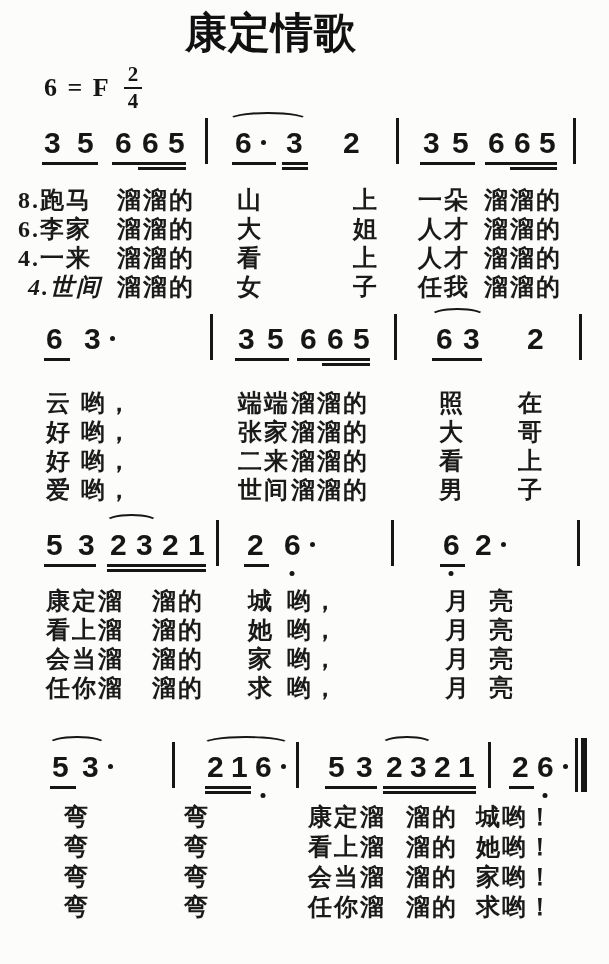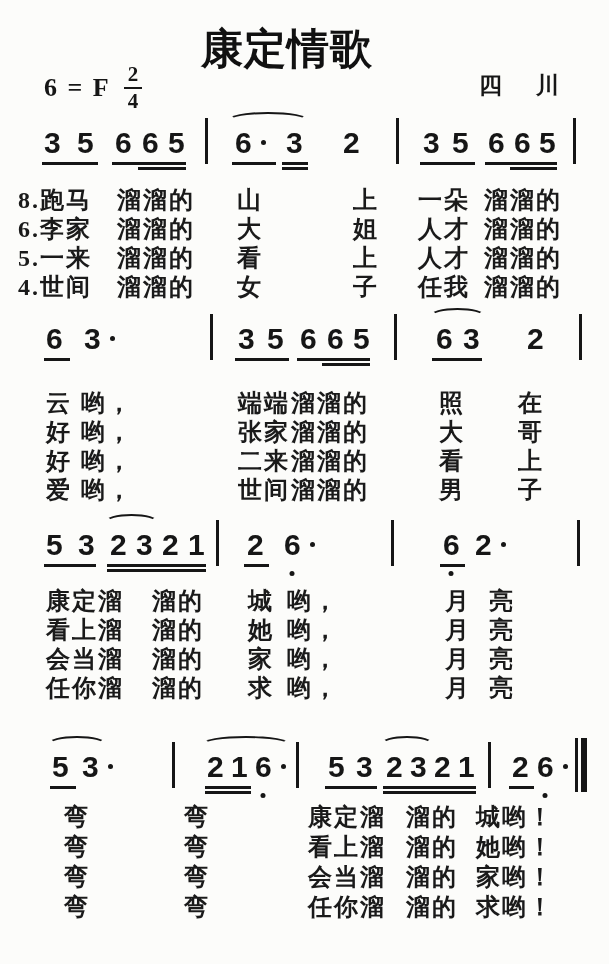--- a/index.html
+++ b/index.html
@@ -1,19 +1,19 @@
 <!DOCTYPE html>
 <html><head>
 <meta charset="utf-8">
 <style>
   html,body{margin:0;padding:0;}
   body{width:609px;height:964px;background:#fcfcfa;position:relative;overflow:hidden;
        font-family:"Liberation Serif", serif;color:#161616;}
   .page{position:absolute;inset:0;}
-  .title{position:absolute;left:184px;top:4px;margin:17px;
+  .title{position:absolute;left:184px;top:4px;margin:1px;
          font:900 42px "Liberation Sans", sans-serif;letter-spacing:1px;color:#111;}
   .keysig{position:absolute;left:44px;top:64px;display:flex;align-items:center;gap:13px;}
   .key-label{font:800 26px "Liberation Serif", serif;letter-spacing:2px;}
   .frac{text-align:center;font:800 21px "Liberation Serif", serif;line-height:1;}
   .frac .num{display:block;border-bottom:2.5px solid #161616;padding:0 4px 2px;}
   .frac .den{display:block;padding-top:2px;}
   .region{position:absolute;left:479px;top:70px;font:700 23px "Liberation Serif", serif;
           letter-spacing:34px;white-space:nowrap;}
   .system{position:absolute;left:0;width:100%;height:52px;}
   .note{position:absolute;top:0;font:700 30px "Liberation Sans", sans-serif;line-height:30px;}
@@ -38,21 +38,20 @@
 
 <div class="page">
   <h1 class="title">康定情歌</h1>
   <div class="keysig">
     <span class="key-label">6 = F</span>
     <span class="frac">
       <span class="num">2</span>
       <span class="den">4</span>
     </span>
   </div>
-  <div class="region">四川</div>
   <div id="score">
       <div class="system" style="top: 128px;">
         <div class="note" style="left: 44px;">3</div>
         <div class="note" style="left: 77px;">5</div>
         <div class="note" style="left: 115px;">6</div>
         <div class="note" style="left: 142px;">6</div>
         <div class="note" style="left: 168px;">5</div>
         <div class="barline" style="left: 205px;"></div>
         <div class="note" style="left: 235px;">6<div class="dotafter"></div></div>
         <div class="note" style="left: 286px;">3</div>
@@ -154,27 +153,27 @@
       <div class="lyric" style="left: 237px; top: 188px;">山</div>
       <div class="lyric" style="left: 353px; top: 188px;">上</div>
       <div class="lyric" style="left: 418px; top: 188px;">一朵</div>
       <div class="lyric" style="left: 484px; top: 188px;">溜溜的</div>
       <div class="lyric" style="left: 18px; top: 217px;">6.李家</div>
       <div class="lyric" style="left: 117px; top: 217px;">溜溜的</div>
       <div class="lyric" style="left: 237px; top: 217px;">大</div>
       <div class="lyric" style="left: 353px; top: 217px;">姐</div>
       <div class="lyric" style="left: 418px; top: 217px;">人才</div>
       <div class="lyric" style="left: 484px; top: 217px;">溜溜的</div>
-      <div class="lyric" style="left: 18px; top: 246px;">5.一来</div>
+      <div class="lyric" style="left: 18px; top: 246px;">4.一来</div>
       <div class="lyric" style="left: 117px; top: 246px;">溜溜的</div>
       <div class="lyric" style="left: 237px; top: 246px;">看</div>
       <div class="lyric" style="left: 353px; top: 246px;">上</div>
       <div class="lyric" style="left: 418px; top: 246px;">人才</div>
       <div class="lyric" style="left: 484px; top: 246px;">溜溜的</div>
-      <div class="lyric" style="left: 18px; top: 275px;">4.世间</div>
+      <div class="lyric" style="left: 28px; top: 275px; font-style: italic;">4.世间</div>
       <div class="lyric" style="left: 117px; top: 275px;">溜溜的</div>
       <div class="lyric" style="left: 237px; top: 275px;">女</div>
       <div class="lyric" style="left: 353px; top: 275px;">子</div>
       <div class="lyric" style="left: 418px; top: 275px;">任我</div>
       <div class="lyric" style="left: 484px; top: 275px;">溜溜的</div>
       <div class="lyric" style="left: 46px; top: 391px;">云</div>
       <div class="lyric" style="left: 81px; top: 391px;">哟，</div>
       <div class="lyric" style="left: 238px; top: 391px;">端端</div>
       <div class="lyric" style="left: 291px; top: 391px;">溜溜的</div>
       <div class="lyric" style="left: 439px; top: 391px;">照</div>

